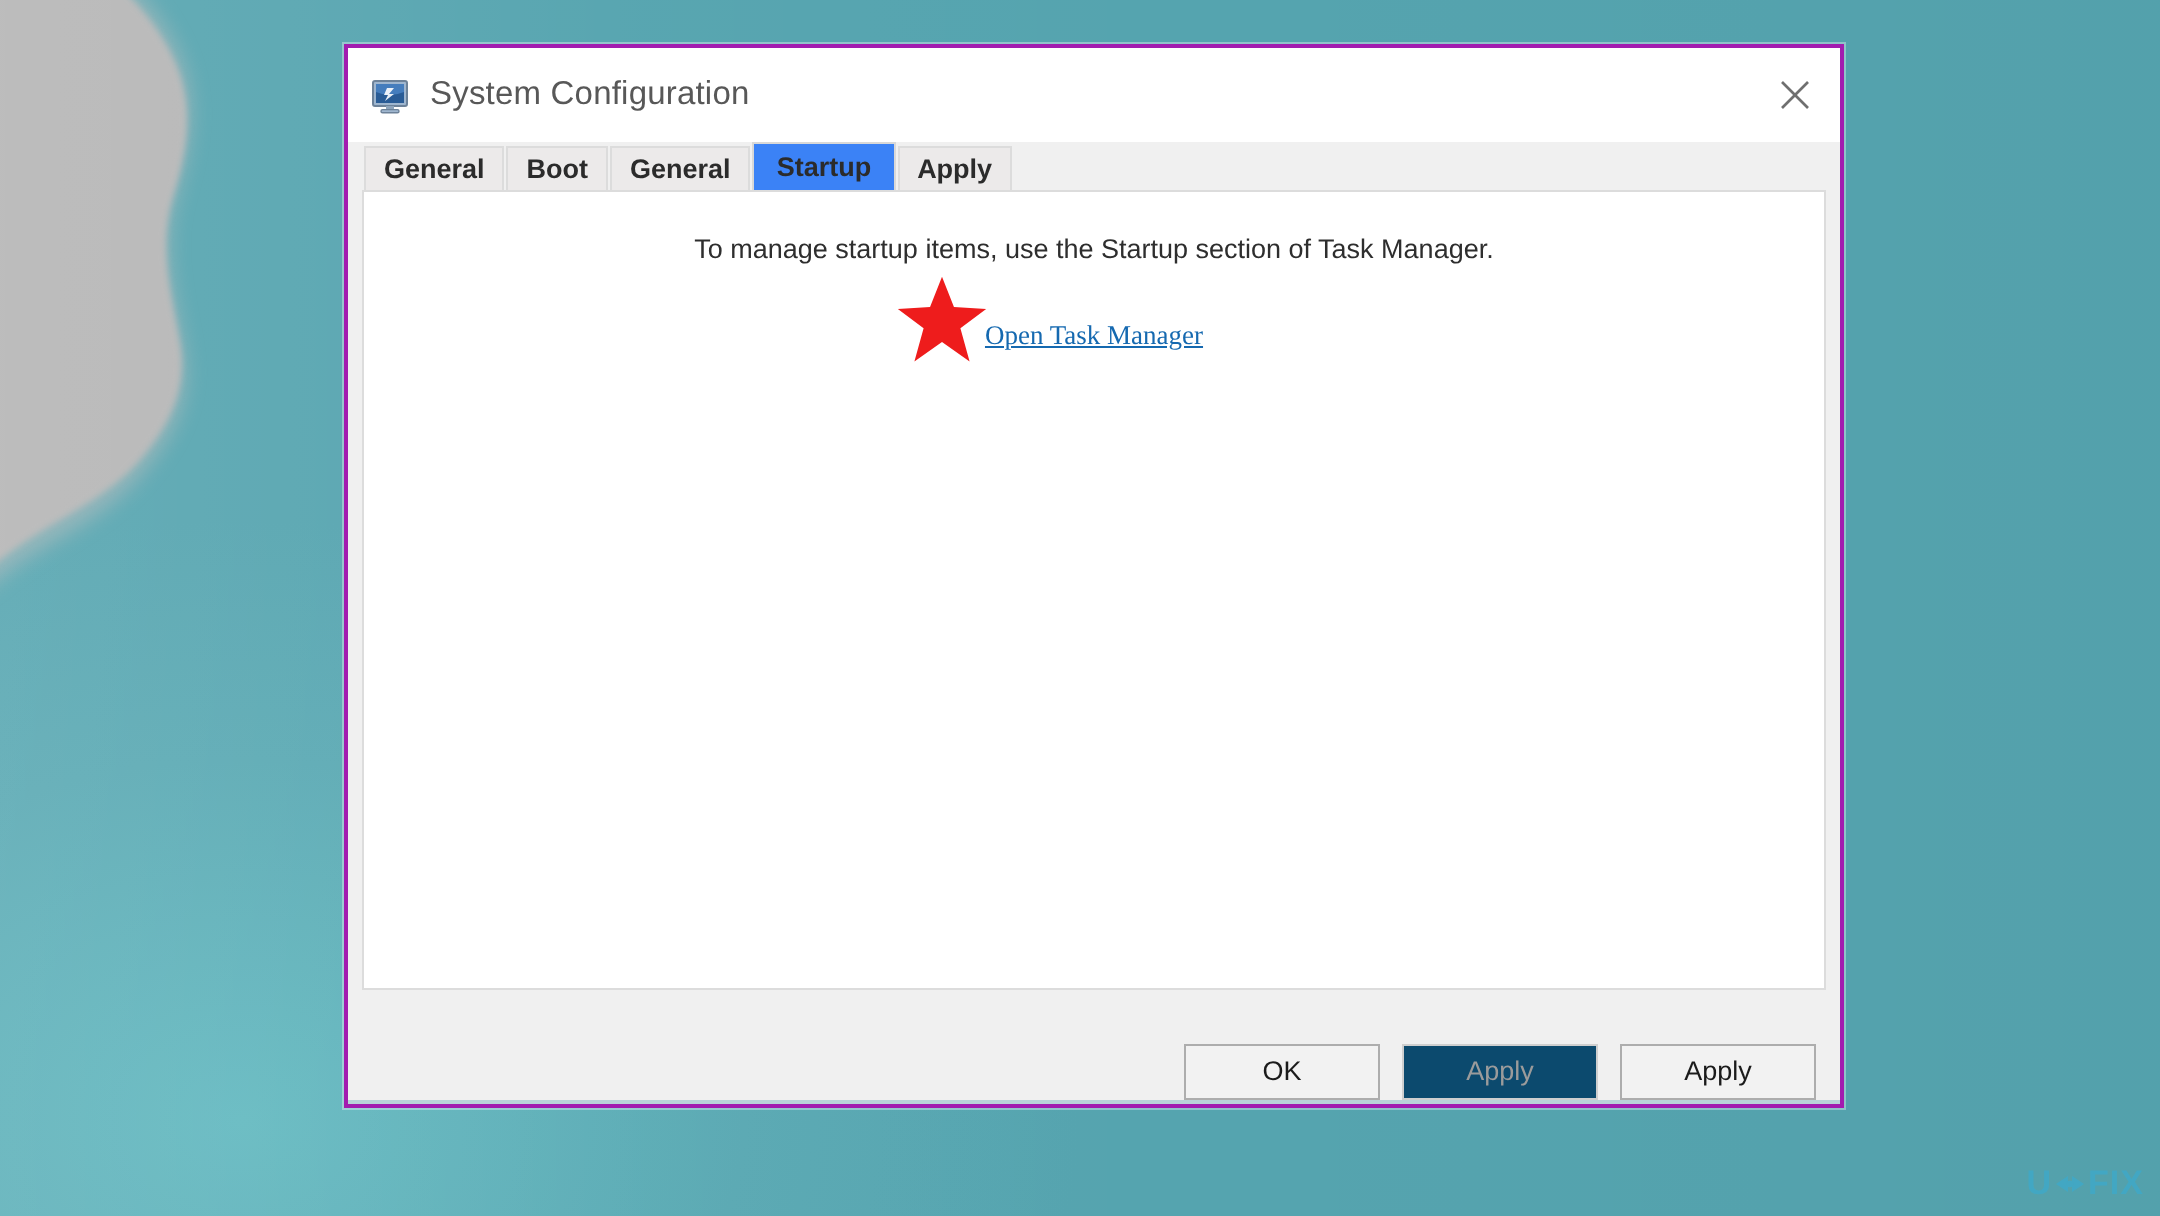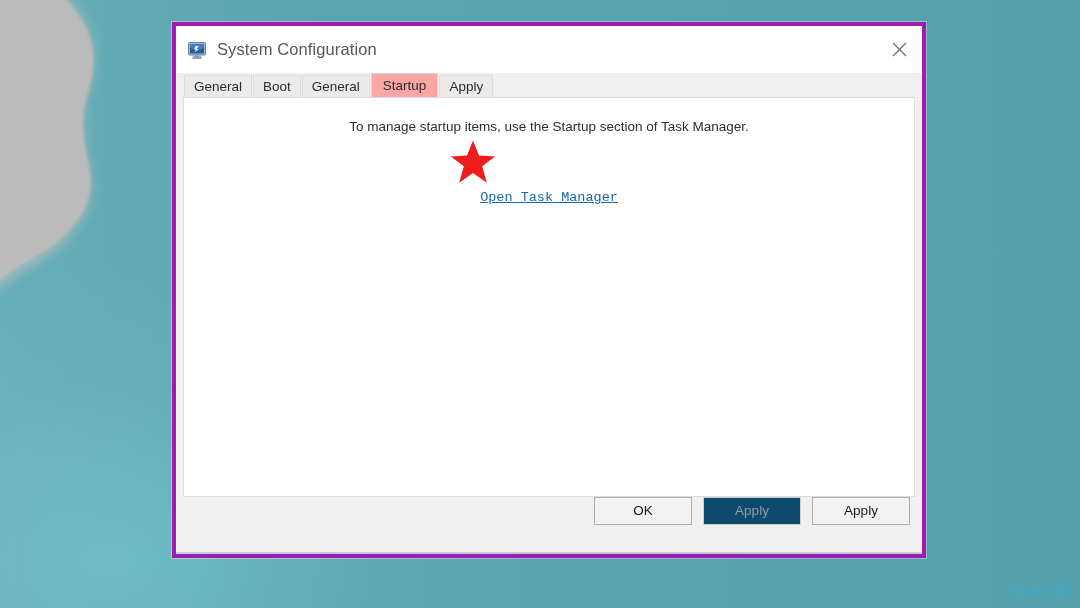--- a/index.html
+++ b/index.html
@@ -50,21 +50,21 @@
   }
 
   
   #dialog {
     position: absolute;
     left: 172px;
     top: 22px;
     width: 746px;
     height: 528px;
     background: #f0f0f0;
-    border: 4px solid #a21caf;
+    border: 2px solid #a21caf;
     box-shadow: 0 0 0 1px rgba(255,255,255,0.35);
     display: flex;
     flex-direction: column;
     font-size: 13px;
   }
 
   
   #titlebar {
     height: 47px;
     background: #ffffff;
@@ -105,38 +105,39 @@
   
   #tabstrip {
     flex: 0 0 auto;
     height: 24px;
     background: #f0f0f0;
     display: flex;
     align-items: flex-end;
     padding-left: 8px;
     position: relative;
     box-sizing: border-box;
+    font-weight: bold;
   }
   .tab {
     height: 22px;
     line-height: 22px;
     padding: 0 9px;
     margin-right: 1px;
     font-size: 13.5px;
     color: #2b2b2b;
     background: #eceaea;
     border: 1px solid #dcdcdc;
     border-bottom: none;
     box-sizing: border-box;
     white-space: nowrap;
     cursor: default;
     font-family: "Liberation Sans", sans-serif;
   }
   .tab.active {
-    background: #fca5a5;
+    background: #3b82f6;
     border-color: #d8d8d8;
     height: 24px;
     line-height: 24px;
     position: relative;
     z-index: 3;
     padding: 0 11px;
   }
 
   
   #panel {
@@ -165,43 +166,42 @@
     right: 0;
     display: flex;
     justify-content: center;
     align-items: center;
   }
   #open-tm-link {
     font-size: 13.5px;
     color: #1569b0;
     text-decoration: underline;
     cursor: pointer;
-    font-family: Liberation Mono, monospace;
+    font-family: Liberation Serif, serif;
     position: relative;
     z-index: 2;
     white-space: nowrap;
-    margin-top: 28px;
   }
   
   #star-marker {
     position: absolute;
     left: 266px;
     top: 41px;
     width: 46px;
     height: 46px;
     z-index: 5;
     pointer-events: none;
   }
 
   
   #buttonbar {
     flex: 0 0 auto;
     height: 57px;
     display: flex;
-    align-items: flex-start;
+    align-items: flex-end;
     justify-content: flex-end;
     padding-right: 12px;
     background: #f0f0f0;
     border-bottom: 2px solid #b9d3d9;
     box-sizing: border-box;
   }
   .dlg-btn {
     width: 98px;
     height: 28px;
     margin-left: 11px;

